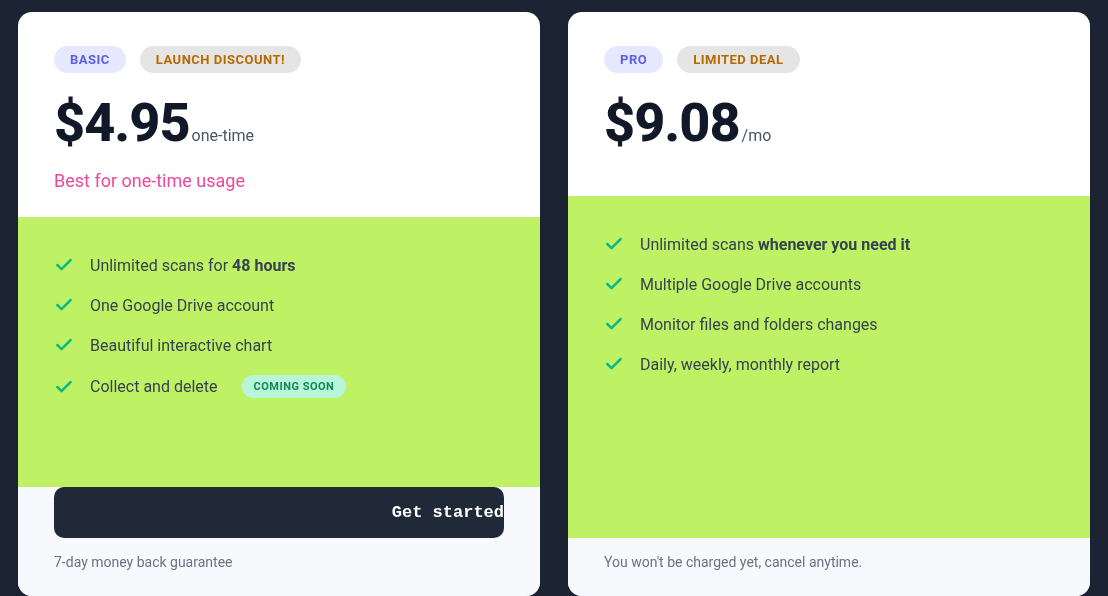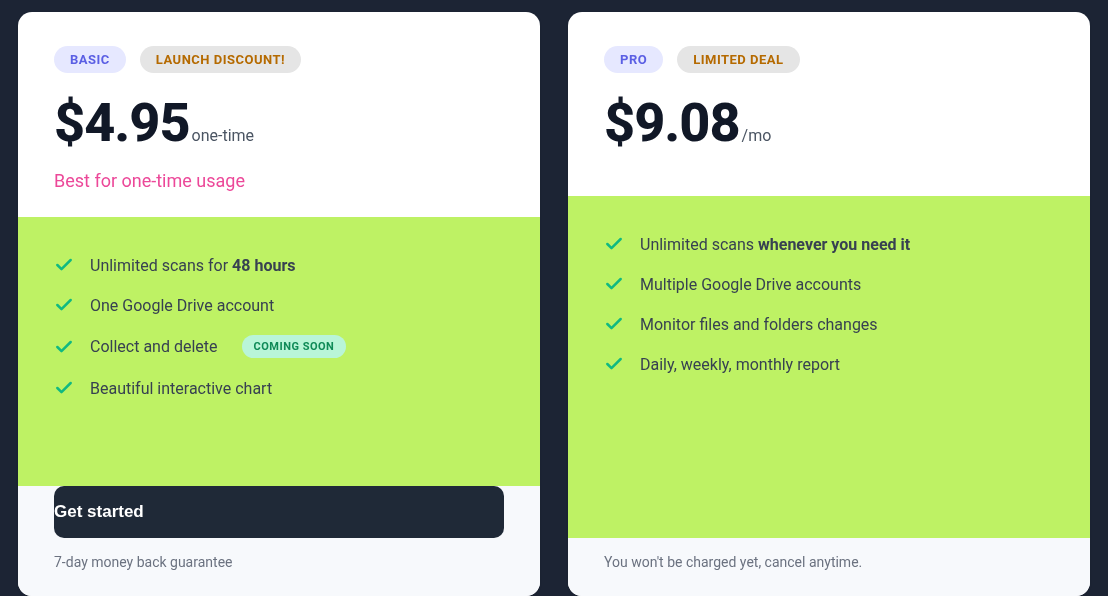--- a/index.html
+++ b/index.html
@@ -101,25 +101,26 @@
     background: #f7f9fc;
     padding: 0 36px 26px 36px;
   }
   .cta {
     display: block;
     width: 100%;
     background: #1f2937;
     color: #fff;
     font-size: 17px;
     font-weight: 700;
-    text-align: left;
+    text-align: right;
     padding: 16px 0;
     border: none;
     border-radius: 10px;
     cursor: pointer;
+    font-family: Liberation Mono, monospace;
   }
   .footnote {
     color: #6b7280;
     font-size: 14px;
     margin-top: 16px;
   }
 </style>
 </head>
 <body>
 
@@ -152,30 +153,30 @@
           </svg>
         </span>
       <span>One Google Drive account</span>
     </div>
     <div class="feature">
       <span class="check">
           <svg viewBox="0 0 24 24" fill="none" stroke="currentColor" stroke-width="3" stroke-linecap="round" stroke-linejoin="round">
             <polyline points="20 6 9 17 4 12"></polyline>
           </svg>
         </span>
+      <span>Beautiful interactive chart</span>
+    </div>
+    <div class="feature">
+      <span class="check">
+          <svg viewBox="0 0 24 24" fill="none" stroke="currentColor" stroke-width="3" stroke-linecap="round" stroke-linejoin="round">
+            <polyline points="20 6 9 17 4 12"></polyline>
+          </svg>
+        </span>
       <span>Collect and delete</span>
       <span class="soon">COMING SOON</span>
-    </div>
-    <div class="feature">
-      <span class="check">
-          <svg viewBox="0 0 24 24" fill="none" stroke="currentColor" stroke-width="3" stroke-linecap="round" stroke-linejoin="round">
-            <polyline points="20 6 9 17 4 12"></polyline>
-          </svg>
-        </span>
-      <span>Beautiful interactive chart</span>
     </div>
   </div>
 
   <div class="card-bottom">
     <button class="cta">Get started</button>
     <div class="footnote">7-day money back guarantee</div>
   </div>
 </div>
 
 <div class="card">

